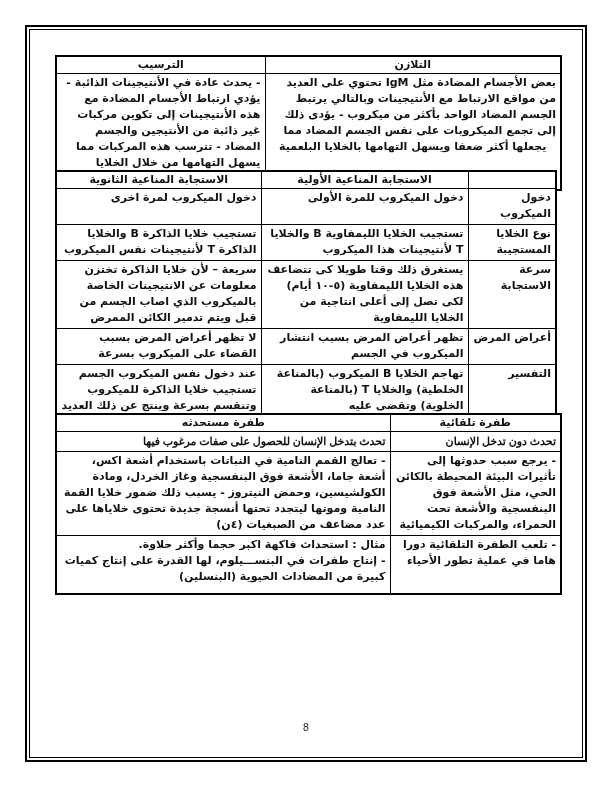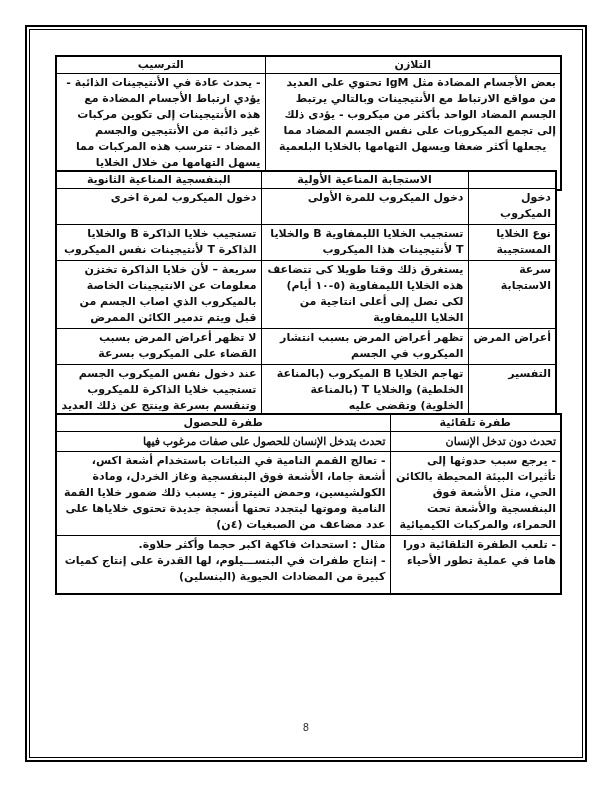--- a/index.html
+++ b/index.html
@@ -100,21 +100,21 @@
 <table class="t t2">
   <colgroup>
       <col style="width:88px">
       <col style="width:207px">
       <col style="width:205px">
     </colgroup>
   <tbody>
       <tr class="hdr">
     <td></td>
     <td>الاستجابة المناعية الأولية</td>
-    <td>البنفسجية المناعية الثانوية</td>
+    <td>الاستجابة المناعية الثانوية</td>
   </tr>
   <tr class="r1">
     <td class="lbl">دخول الميكروب</td>
     <td>دخول الميكروب للمرة الأولى</td>
     <td>دخول الميكروب لمرة اخرى</td>
   </tr>
   <tr class="r2">
     <td class="lbl">نوع الخلايا المستجيبة</td>
     <td>تستجيب الخلايا الليمفاوية B والخلايا T لأنتيجينات هذا الميكروب</td>
     <td>تستجيب خلايا الذاكرة B والخلايا الذاكرة T لأنتيجينات نفس الميكروب</td>
@@ -138,21 +138,21 @@
   </table>
 
 <table class="t t3">
   <colgroup>
       <col style="width:171px">
       <col style="width:334px">
     </colgroup>
   <tbody>
       <tr class="hdr">
     <td>طفرة تلقائية</td>
-    <td>طفرة للحصول</td>
+    <td>طفرة مستحدثه</td>
   </tr>
   <tr class="r1">
     <td>تحدث دون تدخل الإنسان</td>
     <td>تحدث بتدخل الإنسان للحصول على صفات مرغوب فيها</td>
   </tr>
   <tr class="r2">
     <td>- يرجع سبب حدوثها إلى تأثيرات البيئة المحيطة بالكائن الحي، مثل الأشعة فوق البنفسجية والأشعة تحت الحمراء، والمركبات الكيميائية</td>
     <td>- تعالج القمم النامية في النباتات باستخدام أشعة اكس، أشعة جاما، الأشعة فوق البنفسجية وغاز الخردل، ومادة الكولشيسين، وحمض النيتروز - يسبب ذلك ضمور خلايا القمة النامية وموتها ليتجدد تحتها أنسجة جديدة تحتوى خلاياها على عدد مضاعف من الصبغيات (٤ن)</td>
   </tr>
   <tr class="r3">

